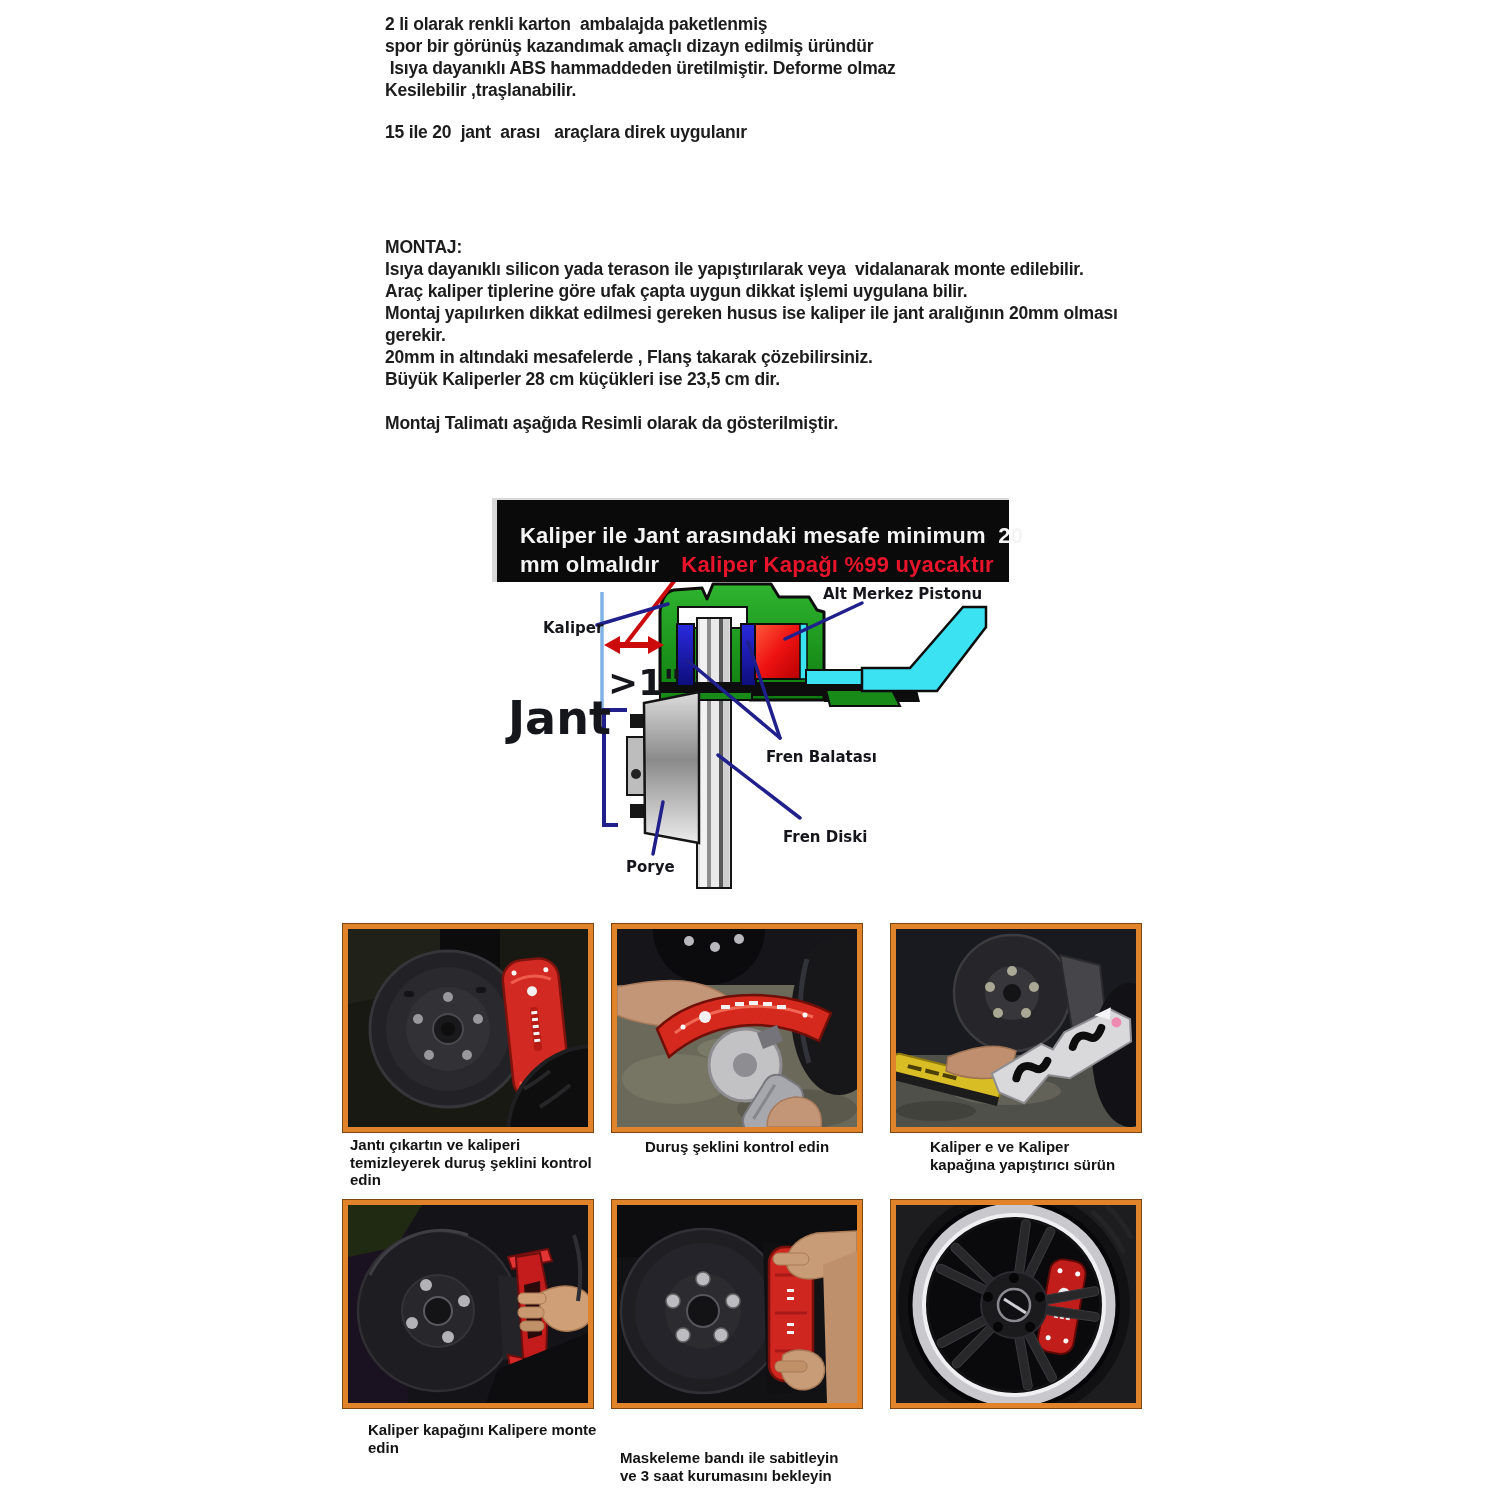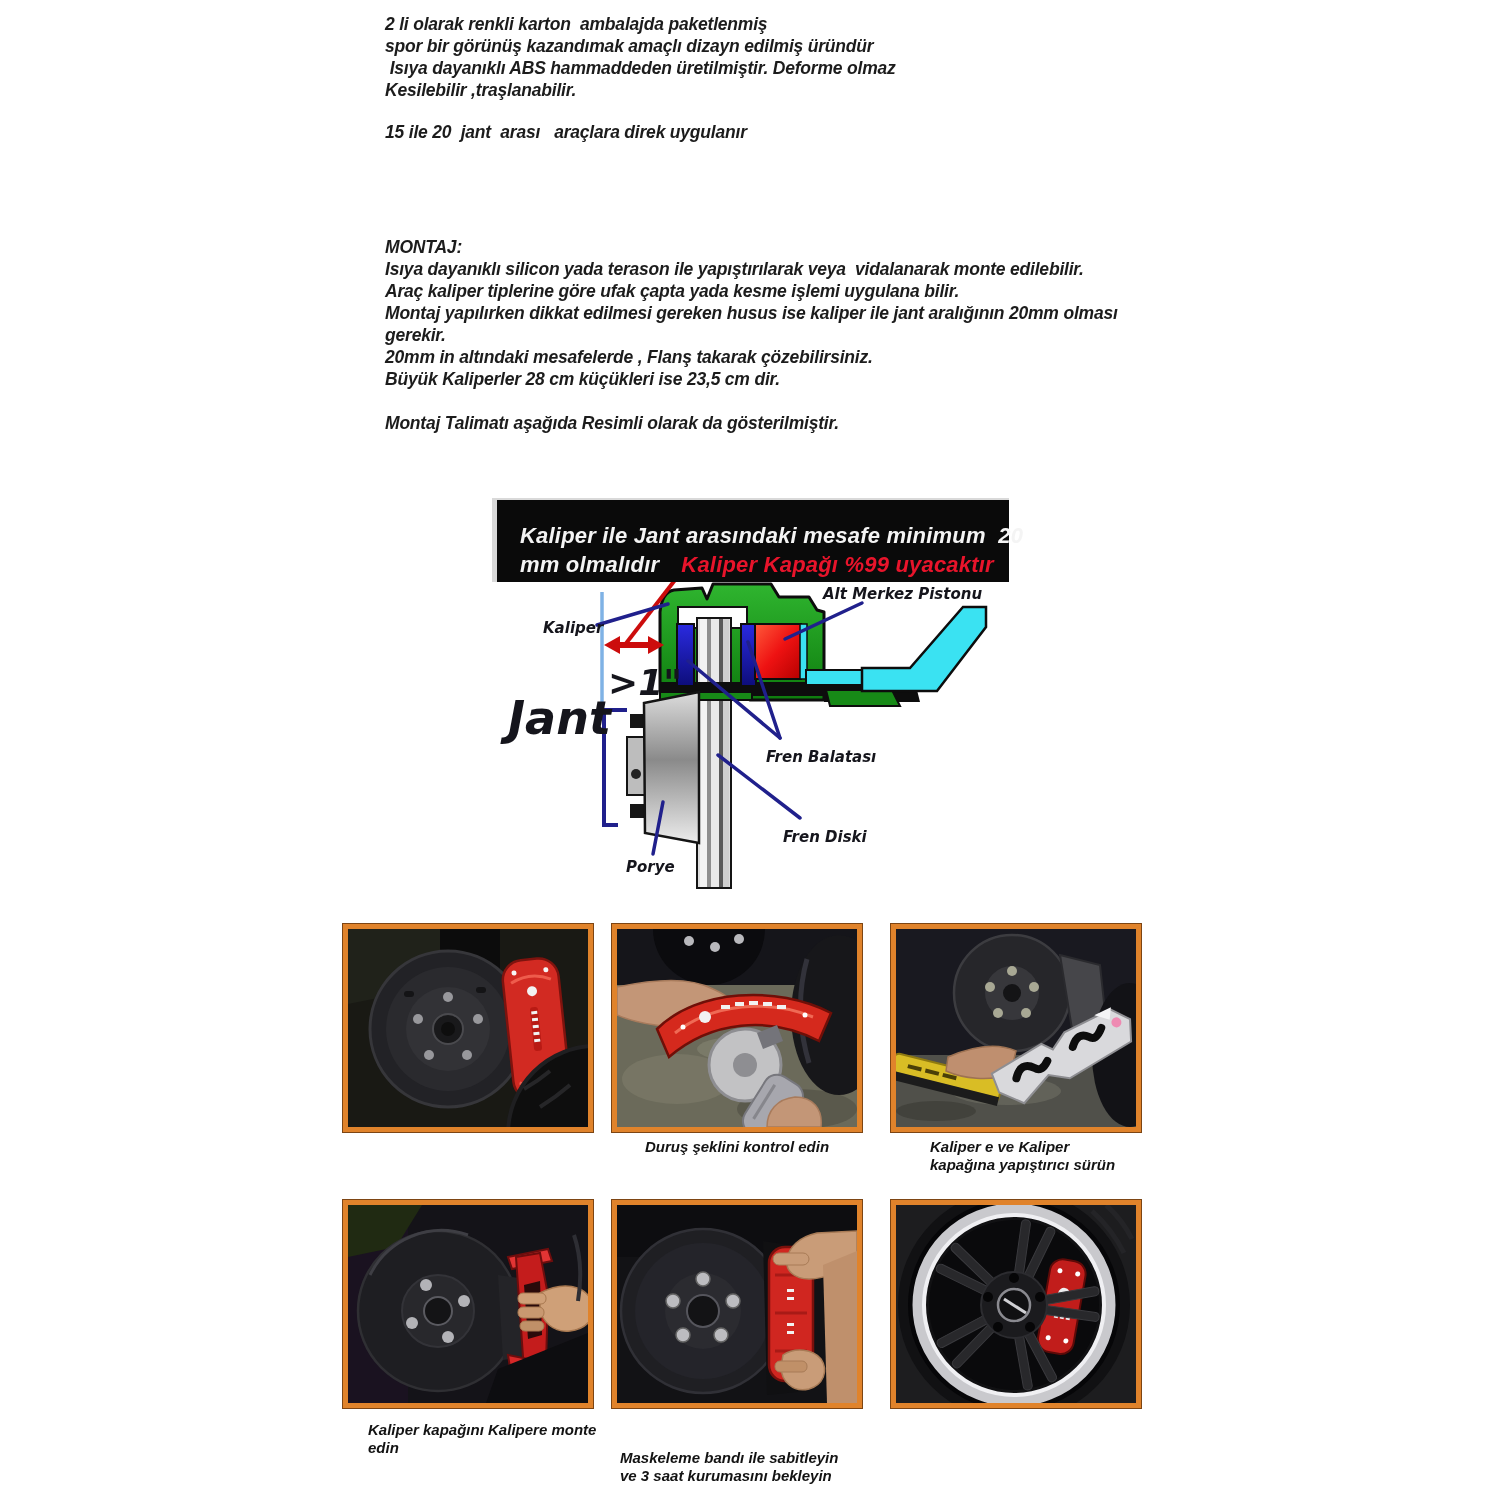--- a/index.html
+++ b/index.html
@@ -1,18 +1,18 @@
 <!DOCTYPE html>
 <html><head>
 <meta charset="utf-8">
 <style>
   html,body { margin:0; padding:0; background:#ffffff; }
   .canvas {
     position:relative; width:1500px; height:1500px; background:#ffffff;
-    font-family:"Liberation Sans", sans-serif; overflow:hidden;font-style:italic;
+    font-family:"Liberation Sans", sans-serif; overflow:hidden;
   }
   .tline {
     font-weight:bold; color:#1c1c1c; font-size:17.5px; line-height:22px;
     white-space:pre; letter-spacing:-0.2px;
   }
   .block { position:absolute; }
   .banner {
     position:absolute; left:492px; top:498px; width:517px; height:84px;
     background:#0a0a0a; box-sizing:border-box; padding:21px 0 0 23px;
     border-left:5px solid #d9d9d9; border-top:2px solid #d9d9d9;
@@ -39,21 +39,21 @@
     <div class="tline">2 li olarak renkli karton  ambalajda paketlenmiş</div>
     <div class="tline">spor bir görünüş kazandımak amaçlı dizayn edilmiş üründür</div>
     <div class="tline"> Isıya dayanıklı ABS hammaddeden üretilmiştir. Deforme olmaz</div>
     <div class="tline">Kesilebilir ,traşlanabilir.</div>
   </div>
   <div class="block tline" style="left:385px; top:121px;text-align:center;">15 ile 20  jant  arası   araçlara direk uygulanır</div>
 
   <div class="block" style="left:385px; top:236px;">
     <div class="tline">MONTAJ:</div>
     <div class="tline">Isıya dayanıklı silicon yada terason ile yapıştırılarak veya  vidalanarak monte edilebilir.</div>
-    <div class="tline">Araç kaliper tiplerine göre ufak çapta yada kesme işlemi uygulana bilir.</div>
+    <div class="tline">Araç kaliper tiplerine göre ufak çapta uygun dikkat işlemi uygulana bilir.</div>
     <div class="tline">Montaj yapılırken dikkat edilmesi gereken husus ise kaliper ile jant aralığının 20mm olması</div>
     <div class="tline">gerekir.</div>
     <div class="tline">20mm in altındaki mesafelerde , Flanş takarak çözebilirsiniz.</div>
     <div class="tline">Büyük Kaliperler 28 cm küçükleri ise 23,5 cm dir.</div>
   </div>
   <div class="block tline" style="left:385px; top:412px;">Montaj Talimatı aşağıda Resimli olarak da gösterilmiştir.</div>
 
   <div class="banner">
     <div class="bl">Kaliper ile Jant arasındaki mesafe minimum  20</div>
     <div class="bl"><span>mm olmalıdır</span><span class="red">Kaliper Kapağı %99 uyacaktır</span></div>
@@ -409,18 +409,19 @@
           <circle cx="144" cy="92" r="5" fill="#060607"></circle>
         <circle cx="134" cy="122" r="5" fill="#060607"></circle>
           <circle cx="102" cy="122" r="5" fill="#060607"></circle>
           <circle cx="92" cy="92" r="5" fill="#060607"></circle>
         <circle cx="118" cy="100" r="16" fill="#101012" stroke="#8a8a90" stroke-width="2.5"></circle>
         <line x1="108" y1="94" x2="130" y2="108" stroke="#d0d0d4" stroke-width="3"></line>
       </g>
     </svg>
   </div>
 
+  <div class="caption" style="left:350px; top:1136px; width:245px;">Jantı çıkartın ve kaliperi temizleyerek duruş şeklini kontrol edin</div>
   <div class="caption" style="left:612px; top:1138px; width:250px; text-align:center;">Duruş şeklini kontrol edin</div>
   <div class="caption" style="left:930px; top:1138px; width:195px;">Kaliper e ve Kaliper kapağına yapıştırıcı sürün</div>
   <div class="caption" style="left:356px; top:1421px; width:240px;margin-left:12px;">Kaliper kapağını Kalipere monte edin</div>
   <div class="caption" style="left:620px; top:1421px; width:238px;margin-top:28px;">Maskeleme bandı ile sabitleyin ve 3 saat kurumasını bekleyin</div>
 
 </div>
 
 </body></html>

